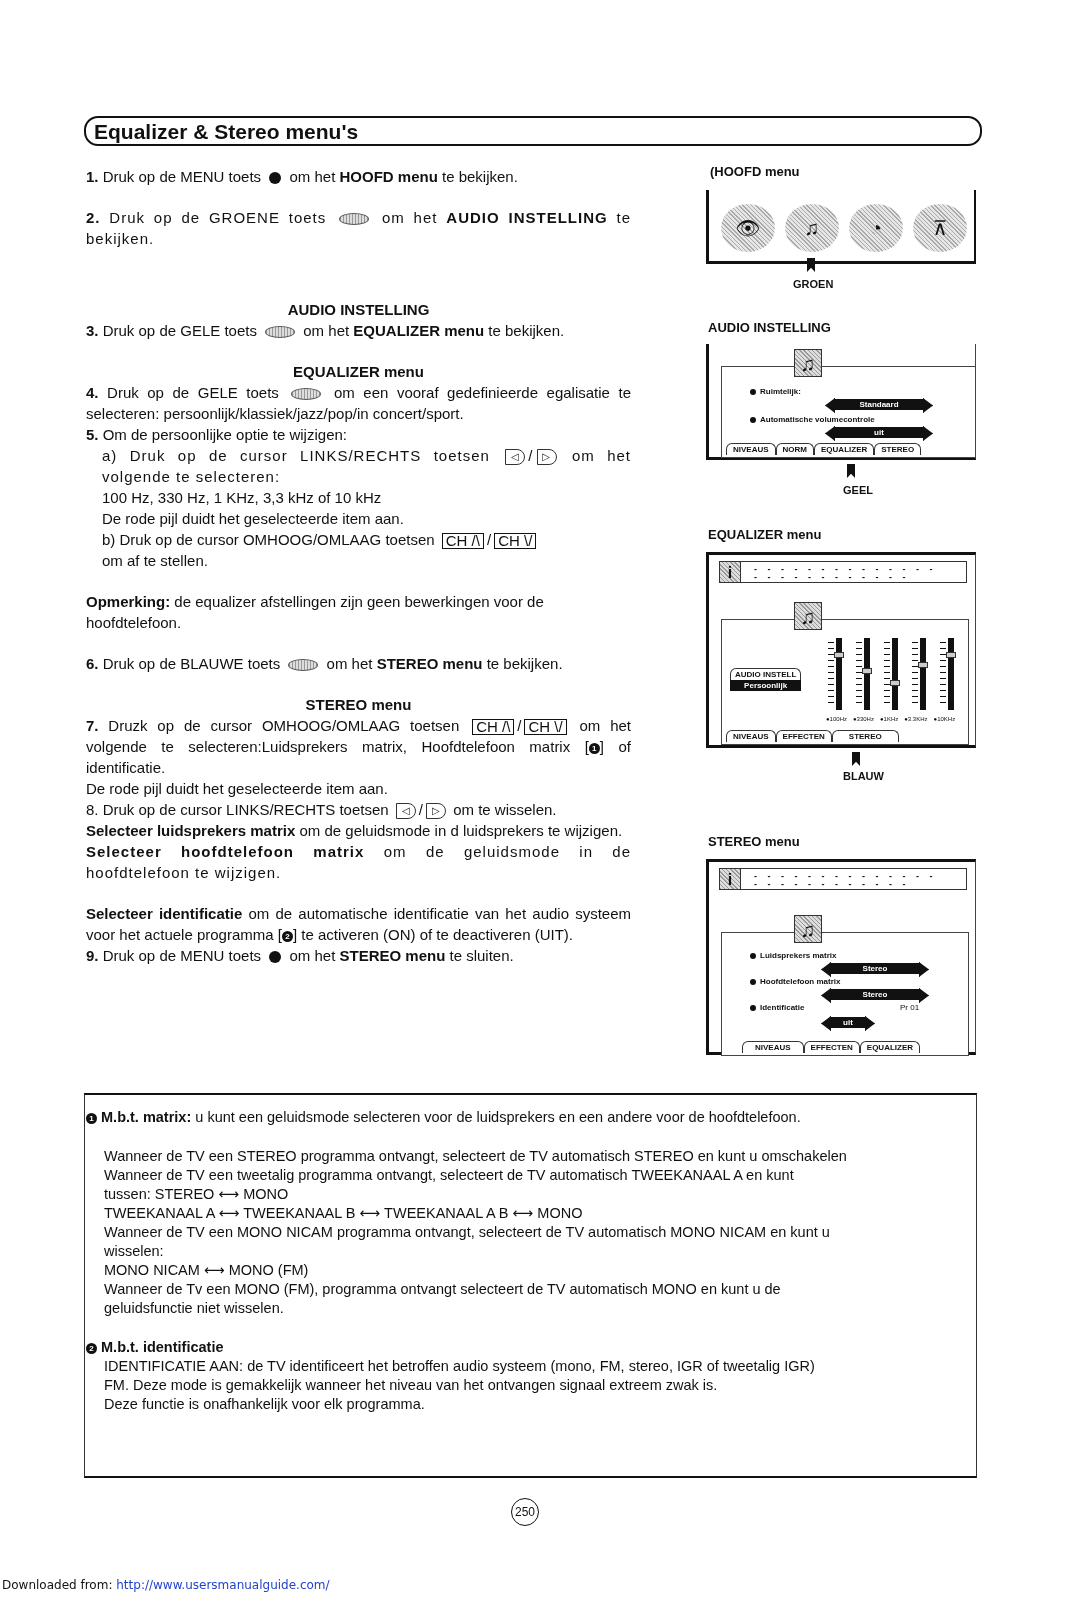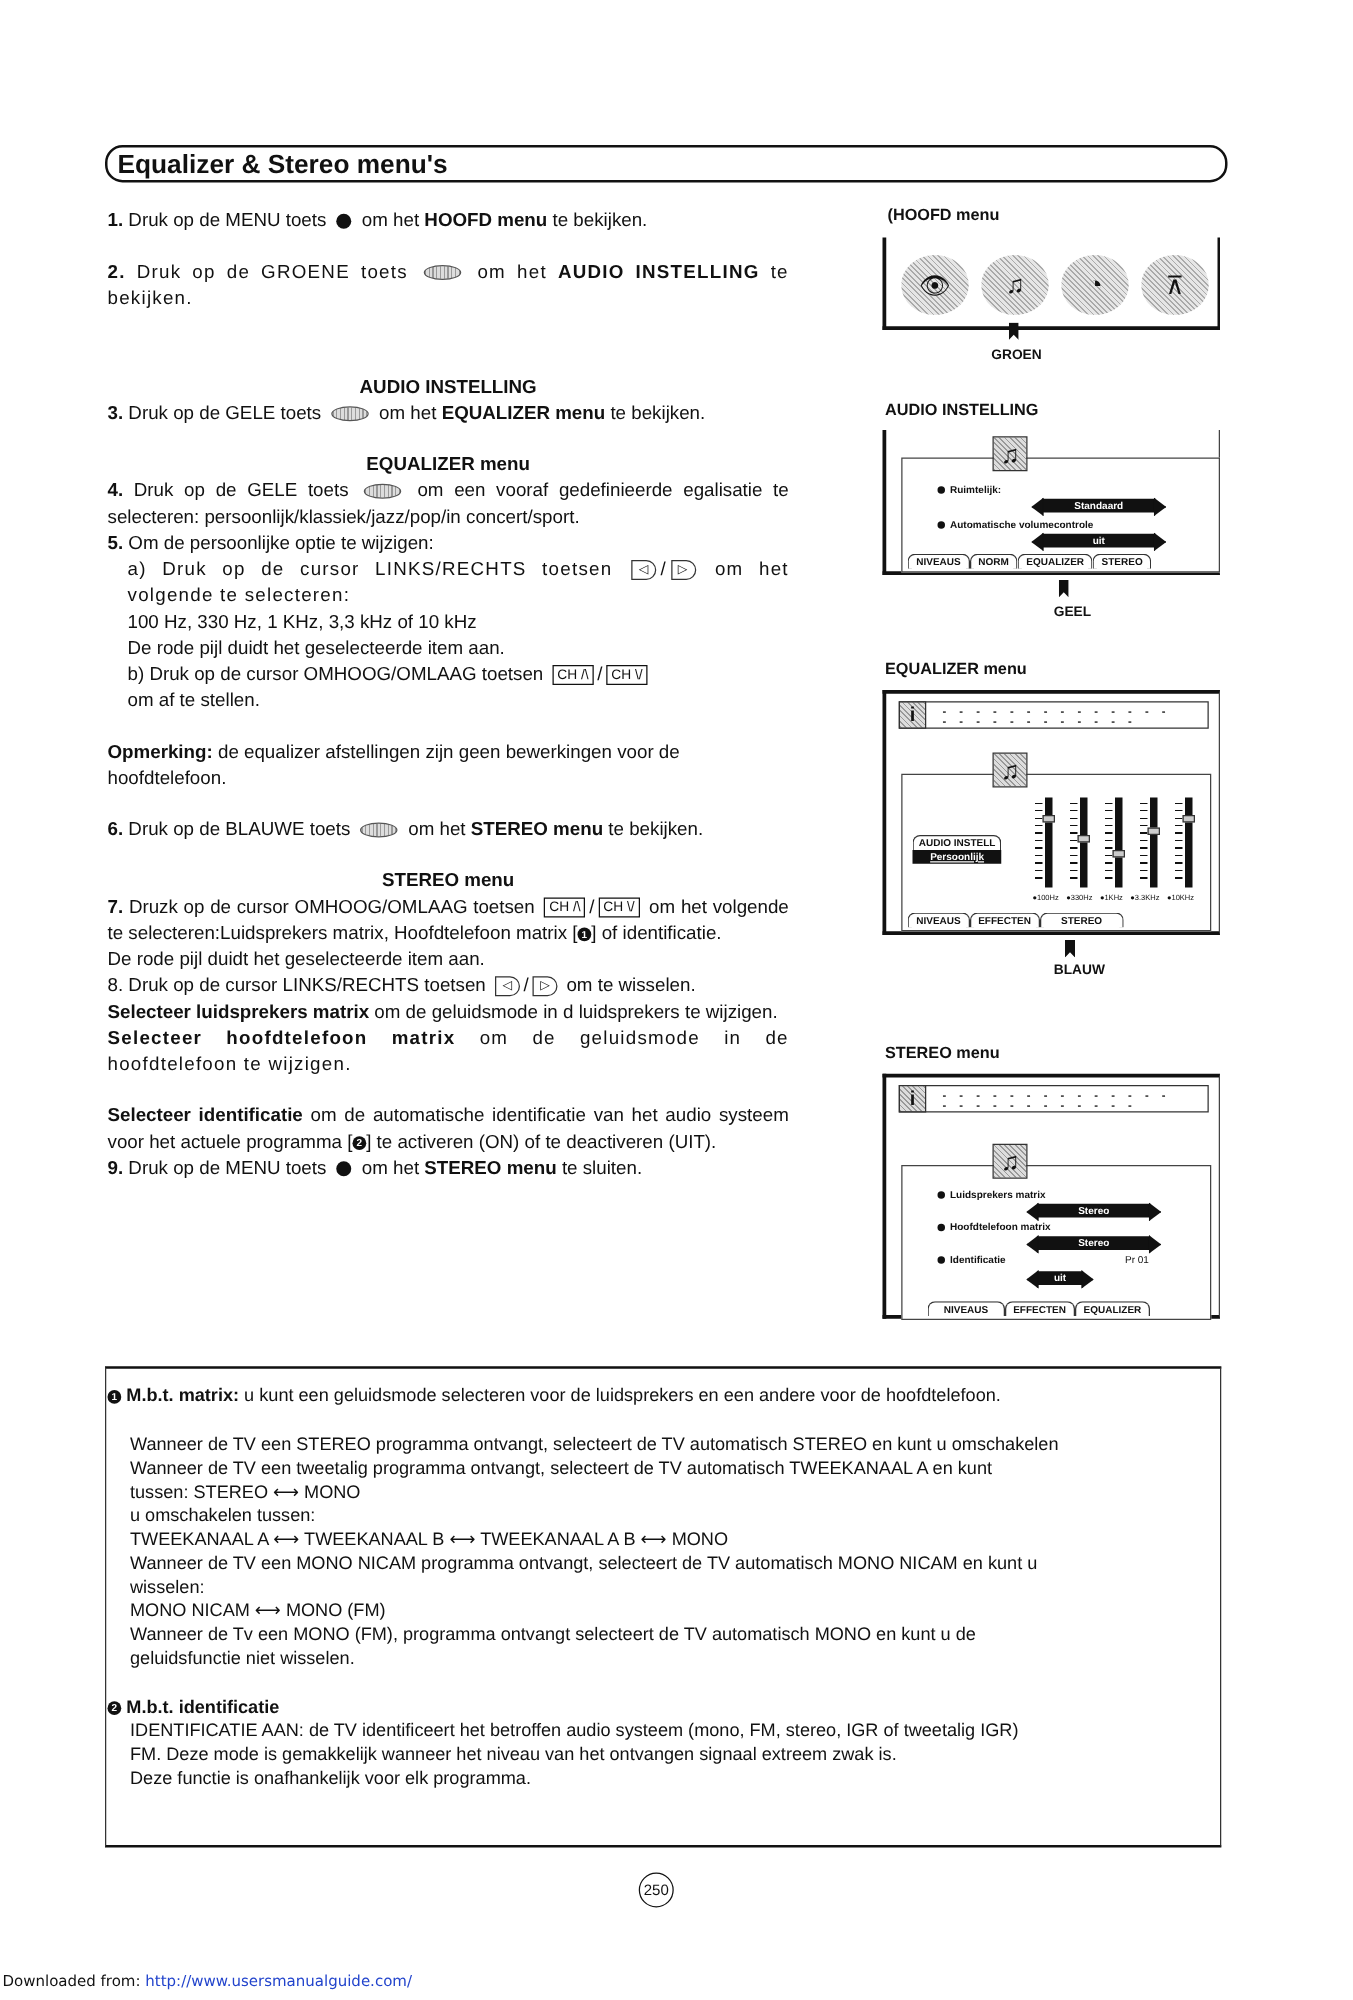--- a/index.html
+++ b/index.html
@@ -27,21 +27,21 @@
   .btn-oval {
     display: inline-block; width: 30px; height: 12px; border-radius: 50%;
     background: repeating-linear-gradient(90deg, #999 0 1px, #ddd 1px 3px);
     border: 1px solid #555; vertical-align: middle; margin: 0 4px;
   }
   .btn-dot {
     display: inline-block; width: 12px; height: 12px; border-radius: 50%;
     background: #111; vertical-align: middle; margin: 0 4px;
   }
   .key-ch {
-    display: inline-block; border: 1px solid #111; font-size: 11px; padding: 0 3px;
+    display: inline-block; border: 1px solid #111; font-size: 15px; padding: 0 3px;
     line-height: 14px; vertical-align: middle; margin: 0 3px;
   }
   .key-lr {
     display: inline-block; width: 20px; height: 16px; border: 1px solid #333;
     border-radius: 0 8px 8px 0; font-size: 10px; text-align: center; line-height: 14px;
     vertical-align: middle; margin: 0 3px;
   }
   .note-circ {
     display: inline-block; width: 11px; height: 11px; border-radius: 50%; background: #111;
     color: #fff; font-size: 8px; text-align: center; line-height: 11px; vertical-align: middle; font-weight: bold;
@@ -111,21 +111,21 @@
     position: absolute; width: 6px; height: 66px;
     background: repeating-linear-gradient(180deg, #111 0 1px, transparent 1px 6px);
   }
   .eq-knob { position: absolute; width: 10px; height: 6px; background: #ccc; border: 1px solid #333; }
   .eq-labels { position: absolute; font-size: 6px; display: flex; gap: 6px; }
   .audio-instell-box { position: absolute; }
   .ai-tab {
     border: 1px solid #333; border-bottom: none; border-radius: 6px 6px 0 0;
     font-size: 8px; font-weight: bold; padding: 1px 4px;
   }
-  .ai-val { background: #111; color: #fff; font-size: 8px; font-weight: bold; padding: 1px 10px; text-align: center; text-decoration: underline; }
+  .ai-val { background: #111; color: #fff; font-size: 8px; font-weight: bold; padding: 1px 10px; text-align: center; }
 
   .notes-box {
     position: absolute; left: 84px; top: 1093px; width: 893px; height: 385px;
     border: 1px solid #333; border-top: 2px solid #111; border-bottom: 2px solid #111;
   }
   .notes { position: absolute; left: 86px; top: 1108px; width: 880px; font-size: 14.5px; line-height: 19px; }
   .notes .ind { padding-left: 18px; }
   .page-num {
     position: absolute; left: 511px; top: 1498px; width: 28px; height: 28px; border: 1.5px solid #111;
     border-radius: 50%; font-size: 12px; text-align: center; line-height: 26px;
@@ -364,21 +364,20 @@
   <p>
     <span class="note-circ">1</span>
     <b>M.b.t. matrix:</b>
     <span>u kunt een geluidsmode selecteren voor de luidsprekers en een andere voor de hoofdtelefoon.</span>
   </p>
   <div class="gap-m"></div>
   <div class="ind">
     <p>Wanneer de TV een STEREO programma ontvangt, selecteert de TV automatisch STEREO en kunt u omschakelen</p>
     <p>Wanneer de TV een tweetalig programma ontvangt, selecteert de TV automatisch TWEEKANAAL A en kunt</p>
     <p>tussen: STEREO ⟷ MONO</p>
-    <p>u omschakelen tussen:</p>
     <p>TWEEKANAAL A ⟷ TWEEKANAAL B ⟷ TWEEKANAAL A B ⟷ MONO</p>
     <p>Wanneer de TV een MONO NICAM programma ontvangt, selecteert de TV automatisch MONO NICAM en kunt u</p>
     <p>wisselen:</p>
     <p>MONO NICAM ⟷ MONO (FM)</p>
     <p>Wanneer de Tv een MONO (FM), programma ontvangt selecteert de TV automatisch MONO en kunt u de</p>
     <p>geluidsfunctie niet wisselen.</p>
   </div>
   <div class="gap-m"></div>
   <p>
     <span class="note-circ">2</span>

